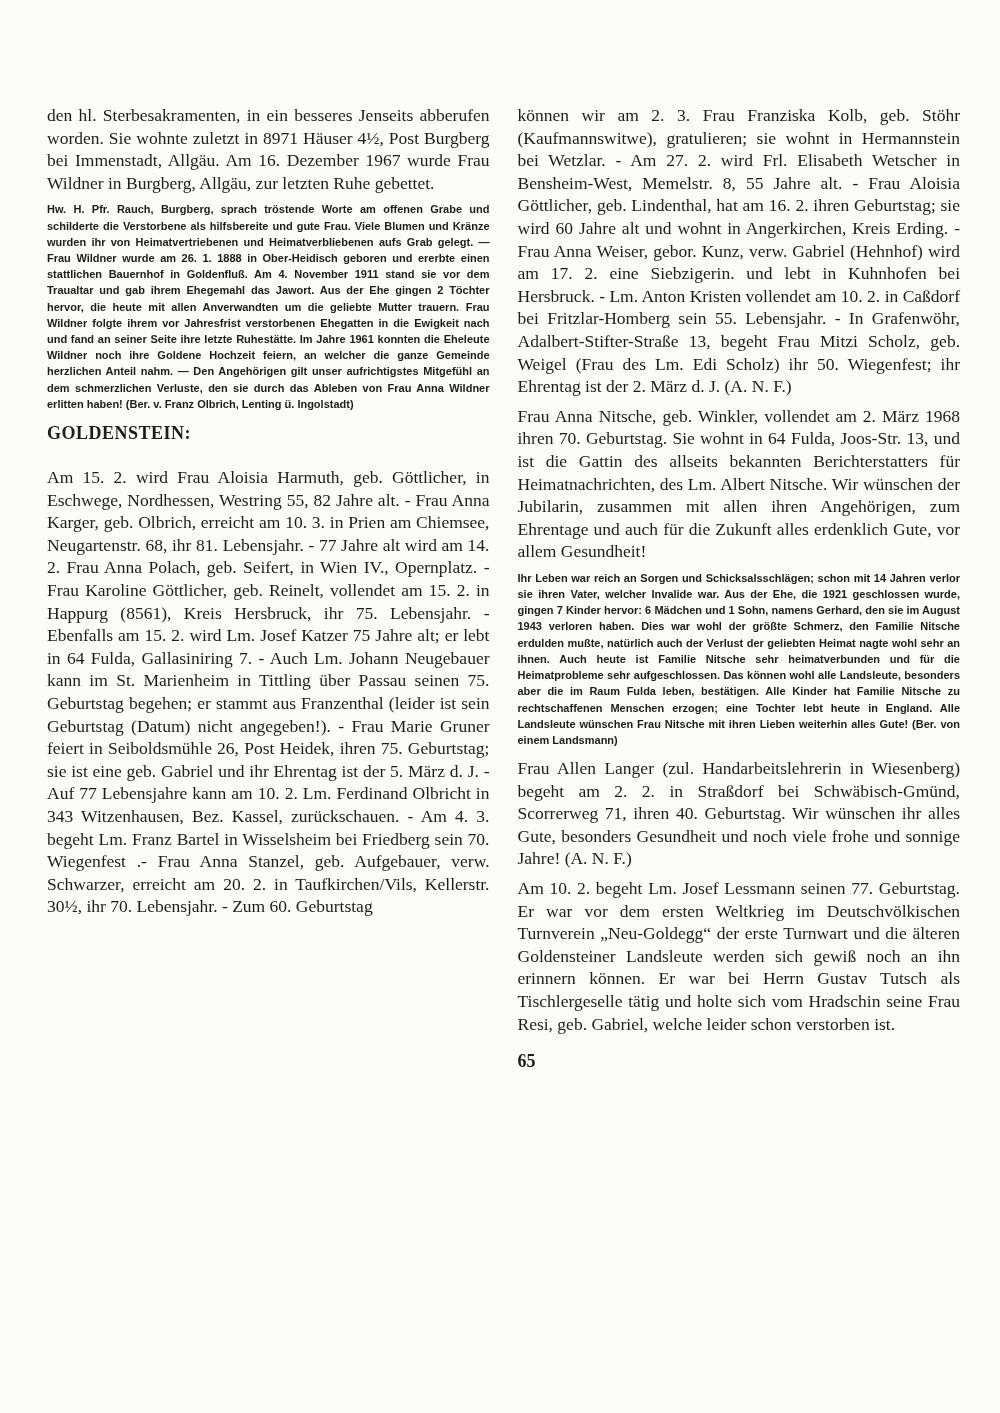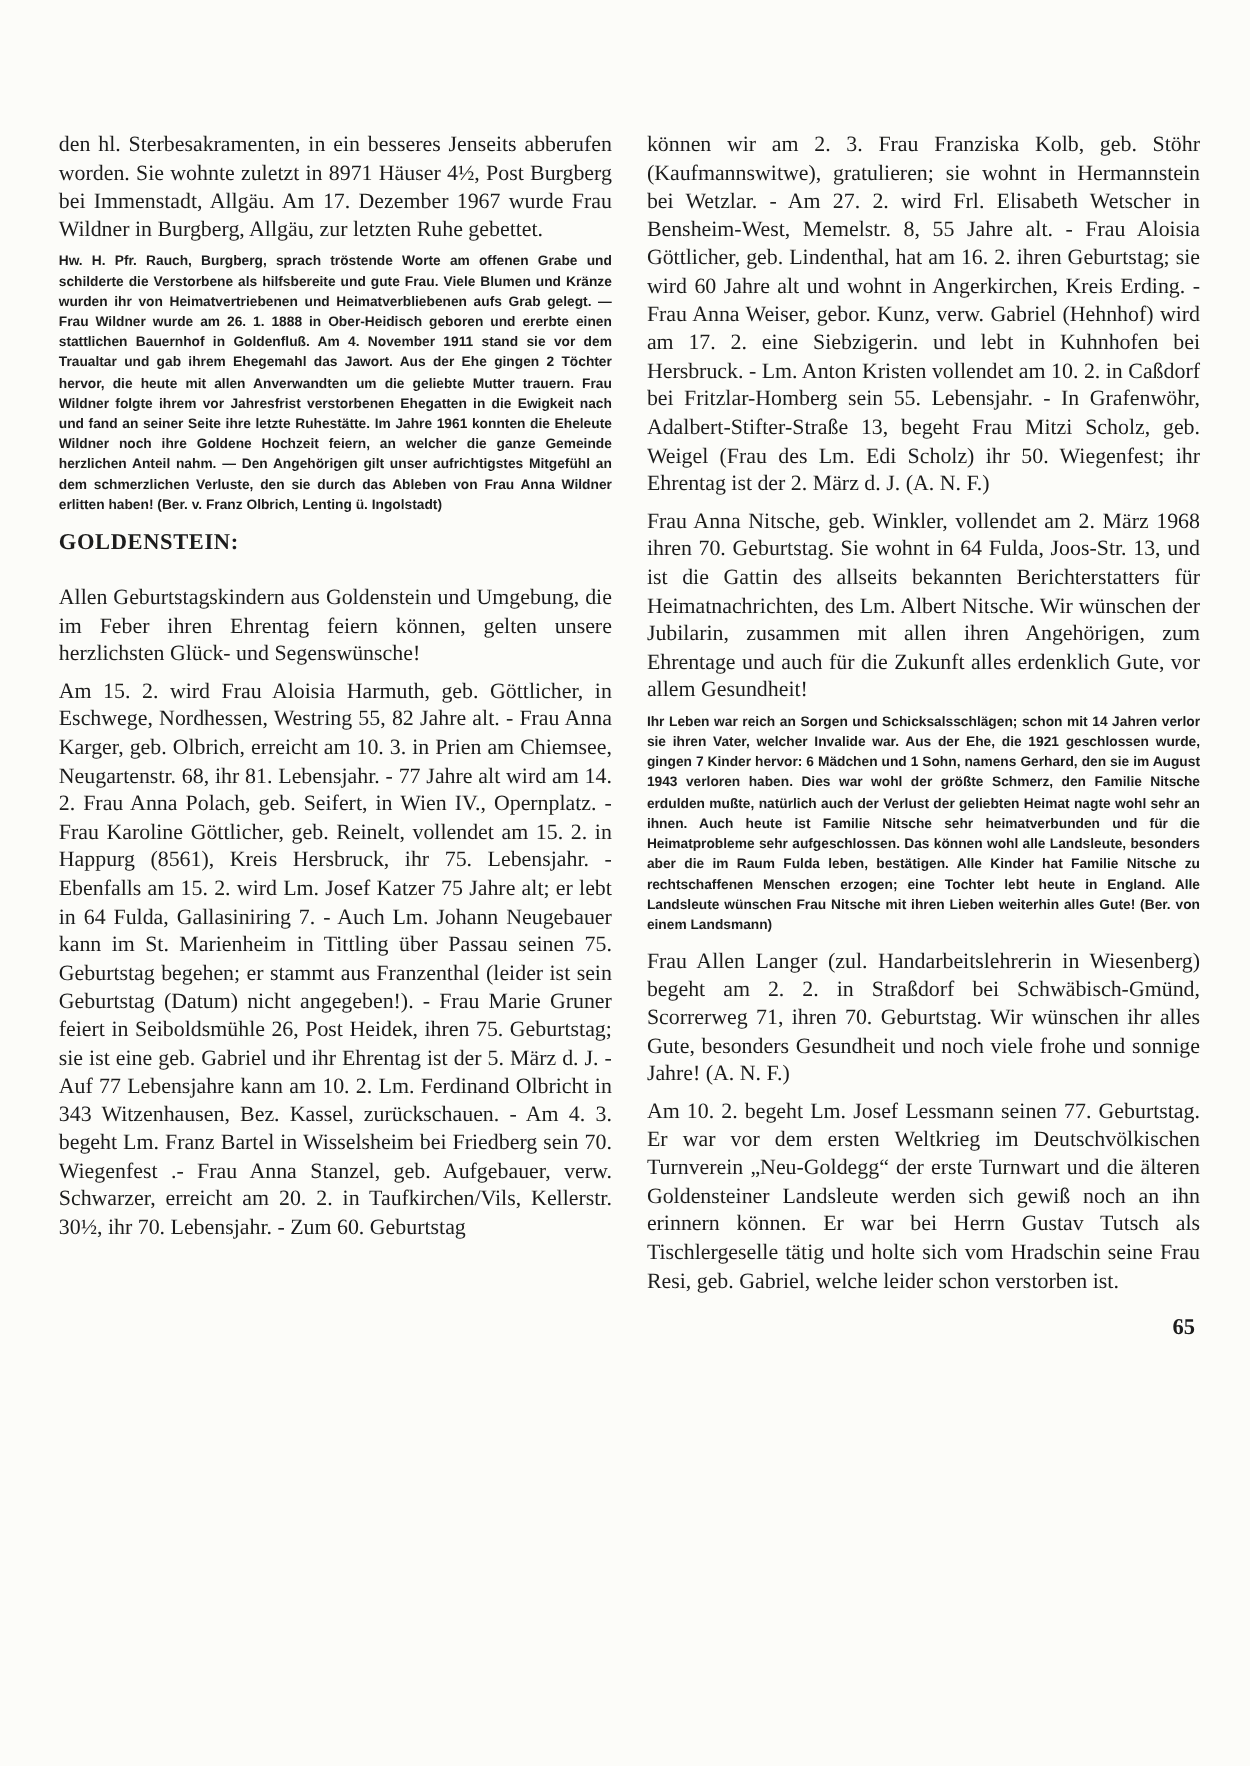--- a/index.html
+++ b/index.html
@@ -44,54 +44,52 @@
     text-justify: inter-word;
   }
   h2.section-heading {
     margin: 10px 0 22px 0;
     font-size: 18px;
     line-height: 22px;
     font-weight: bold;
     letter-spacing: 0.5px;
   }
   .page-number {
-    text-align: right;
     font-size: 18px;
     font-weight: bold;
     margin-top: 16px;
     padding-right: 4px;
   }
   .runs span.b { font-weight: normal; }
 </style>
 </head>
 <body>
 
 <div class="page">
   <div class="columns">
 
     <div class="col">
-      <p class="body-para runs"><span>den hl. Sterbesakramenten, in ein besseres Jenseits abberufen worden. Sie wohnte zuletzt in 8971 Häuser 4½, Post Burgberg bei Immenstadt, Allgäu. Am 17. Dezember 1967 wurde Frau Wildner in Burgberg, Allgäu, zur letzten Ruhe gebettet.</span></p>
+      <p class="body-para runs"><span>den hl. Sterbesakramenten, in ein besseres Jenseits abberufen worden. Sie wohnte zuletzt in 8971 Häuser 4½, Post Burgberg bei Immenstadt, Allgäu. Am 16. Dezember 1967 wurde Frau Wildner in Burgberg, Allgäu, zur letzten Ruhe gebettet.</span></p>
 
       <p class="small-para runs"><span>Hw. H. Pfr. Rauch, Burgberg, sprach tröstende Worte am offenen Grabe und schilderte die Verstorbene als hilfsbereite und gute Frau. Viele Blumen und Kränze wurden ihr von Heimatvertriebenen und Heimatverbliebenen aufs Grab gelegt. — Frau Wildner wurde am 26. 1. 1888 in Ober-Heidisch geboren und ererbte einen stattlichen Bauernhof in Goldenfluß. Am 4. November 1911 stand sie vor dem Traualtar und gab ihrem Ehegemahl das Jawort. Aus der Ehe gingen 2 Töchter hervor, die heute mit allen Anverwandten um die geliebte Mutter trauern. Frau Wildner folgte ihrem vor Jahresfrist verstorbenen Ehegatten in die Ewigkeit nach und fand an seiner Seite ihre letzte Ruhestätte. Im Jahre 1961 konnten die Eheleute Wildner noch ihre Goldene Hochzeit feiern, an welcher die ganze Gemeinde herzlichen Anteil nahm. — Den Angehörigen gilt unser aufrichtigstes Mitgefühl an dem schmerzlichen Verluste, den sie durch das Ableben von Frau Anna Wildner erlitten haben! (Ber. v. Franz Olbrich, Lenting ü. Ingolstadt)</span></p>
 
       <h2 class="section-heading">GOLDENSTEIN:</h2>
 
-      <p class="body-para runs"><span>Allen Geburtstagskindern aus Goldenstein und Umgebung, die im Feber ihren Ehrentag feiern können, gelten unsere herzlichsten Glück- und Segenswünsche!</span></p>
 
       <p class="body-para runs"><span>Am 15. 2. wird Frau </span><span class="b">Aloisia Harmuth,</span><span> geb. Göttlicher, in Eschwege, Nordhessen, Westring 55, 82 Jahre alt. - Frau </span><span class="b">Anna Karger,</span><span> geb. Olbrich, erreicht am 10. 3. in Prien am Chiemsee, Neugartenstr. 68, ihr 81. Lebensjahr. - 77 Jahre alt wird am 14. 2. Frau </span><span class="b">Anna Polach,</span><span> geb. Seifert, in Wien IV., Opernplatz. - Frau </span><span class="b">Karoline Göttlicher,</span><span> geb. Reinelt, vollendet am 15. 2. in Happurg (8561), Kreis Hersbruck, ihr 75. Lebensjahr. - Ebenfalls am 15. 2. wird Lm. </span><span class="b">Josef Katzer</span><span> 75 Jahre alt; er lebt in 64 Fulda, Gallasiniring 7. - Auch Lm. </span><span class="b">Johann Neugebauer</span><span> kann im St. Marienheim in Tittling über Passau seinen 75. Geburtstag begehen; er stammt aus Franzenthal (leider ist sein Geburtstag (Datum) nicht angegeben!). - Frau </span><span class="b">Marie Gruner</span><span> feiert in Seiboldsmühle 26, Post Heidek, ihren 75. Geburtstag; sie ist eine geb. Gabriel und ihr Ehrentag ist der 5. März d. J. - Auf 77 Lebensjahre kann am 10. 2. Lm. </span><span class="b">Ferdinand Olbricht</span><span> in 343 Witzenhausen, Bez. Kassel, zurückschauen. - Am 4. 3. begeht Lm. </span><span class="b">Franz Bartel</span><span> in Wisselsheim bei Friedberg sein 70. Wiegenfest .- Frau </span><span class="b">Anna Stanzel,</span><span> geb. Aufgebauer, verw. Schwarzer, erreicht am 20. 2. in Taufkirchen/Vils, Kellerstr. 30½, ihr 70. Lebensjahr. - Zum 60. Geburtstag</span></p>
     </div>
 
     <div class="col">
       <p class="body-para runs"><span>können wir am 2. 3. Frau </span><span class="b">Franziska Kolb,</span><span> geb. Stöhr (Kaufmannswitwe), gratulieren; sie wohnt in Hermannstein bei Wetzlar. - Am 27. 2. wird Frl. </span><span class="b">Elisabeth Wetscher</span><span> in Bensheim-West, Memelstr. 8, 55 Jahre alt. - Frau </span><span class="b">Aloisia Göttlicher,</span><span> geb. Lindenthal, hat am 16. 2. ihren Geburtstag; sie wird 60 Jahre alt und wohnt in Angerkirchen, Kreis Erding. - Frau </span><span class="b">Anna Weiser,</span><span> gebor. Kunz, verw. Gabriel (Hehnhof) wird am 17. 2. eine Siebzigerin. und lebt in Kuhnhofen bei Hersbruck. - Lm. </span><span class="b">Anton Kristen</span><span> vollendet am 10. 2. in Caßdorf bei Fritzlar-Homberg sein 55. Lebensjahr. - In Grafenwöhr, Adalbert-Stifter-Straße 13, begeht Frau </span><span class="b">Mitzi Scholz,</span><span> geb. Weigel (Frau des Lm. Edi Scholz) ihr 50. Wiegenfest; ihr Ehrentag ist der 2. März d. J. (A. N. F.)</span></p>
 
       <p class="body-para runs"><span>Frau </span><span class="b">Anna Nitsche,</span><span> geb. Winkler, vollendet am 2. März 1968 ihren 70. Geburtstag. Sie wohnt in 64 Fulda, Joos-Str. 13, und ist die Gattin des allseits bekannten Berichterstatters für Heimatnachrichten, des Lm. Albert Nitsche. Wir wünschen der Jubilarin, zusammen mit allen ihren Angehörigen, zum Ehrentage und auch für die Zukunft alles erdenklich Gute, vor allem Gesundheit!</span></p>
 
       <p class="small-para runs"><span>Ihr Leben war reich an Sorgen und Schicksalsschlägen; schon mit 14 Jahren verlor sie ihren Vater, welcher Invalide war. Aus der Ehe, die 1921 geschlossen wurde, gingen 7 Kinder hervor: 6 Mädchen und 1 Sohn, namens Gerhard, den sie im August 1943 verloren haben. Dies war wohl der größte Schmerz, den Familie Nitsche erdulden mußte, natürlich auch der Verlust der geliebten Heimat nagte wohl sehr an ihnen. Auch heute ist Familie Nitsche sehr heimatverbunden und für die Heimatprobleme sehr aufgeschlossen. Das können wohl alle Landsleute, besonders aber die im Raum Fulda leben, bestätigen. Alle Kinder hat Familie Nitsche zu rechtschaffenen Menschen erzogen; eine Tochter lebt heute in England. Alle Landsleute wünschen Frau Nitsche mit ihren Lieben weiterhin alles Gute! (Ber. von einem Landsmann)</span></p>
 
-      <p class="body-para runs"><span>Frau </span><span class="b">Allen Langer</span><span> (zul. Handarbeitslehrerin in Wiesenberg) begeht am 2. 2. in Straßdorf bei Schwäbisch-Gmünd, Scorrerweg 71, ihren 70. Geburtstag. Wir wünschen ihr alles Gute, besonders Gesundheit und noch viele frohe und sonnige Jahre! (A. N. F.)</span></p>
+      <p class="body-para runs"><span>Frau </span><span class="b">Allen Langer</span><span> (zul. Handarbeitslehrerin in Wiesenberg) begeht am 2. 2. in Straßdorf bei Schwäbisch-Gmünd, Scorrerweg 71, ihren 40. Geburtstag. Wir wünschen ihr alles Gute, besonders Gesundheit und noch viele frohe und sonnige Jahre! (A. N. F.)</span></p>
 
       <p class="body-para runs"><span>Am 10. 2. begeht Lm. </span><span class="b">Josef Lessmann</span><span> seinen 77. Geburtstag. Er war vor dem ersten Weltkrieg im Deutschvölkischen Turnverein „Neu-Goldegg“ der erste Turnwart und die älteren Goldensteiner Landsleute werden sich gewiß noch an ihn erinnern können. Er war bei Herrn Gustav Tutsch als Tischlergeselle tätig und holte sich vom Hradschin seine Frau Resi, geb. Gabriel, welche leider schon verstorben ist.</span></p>
 
       <div class="page-number">65</div>
     </div>
 
   </div>
 </div>
 
 </body></html>

